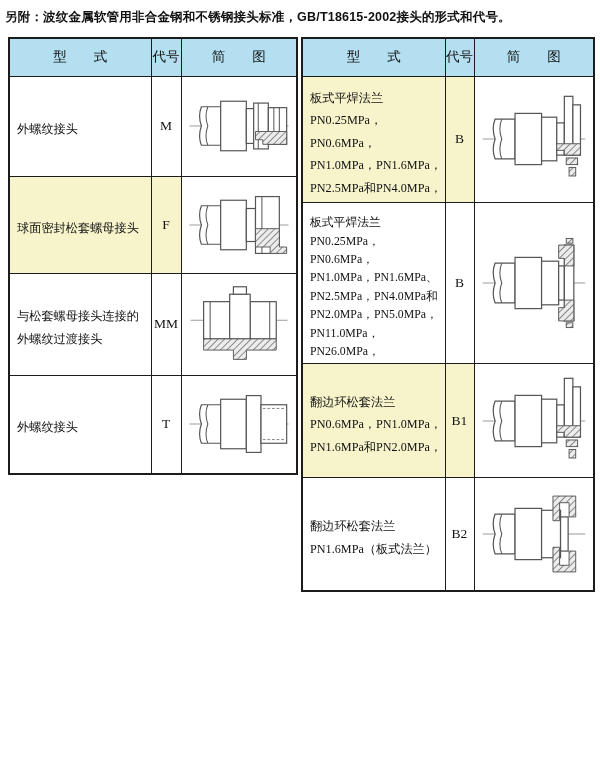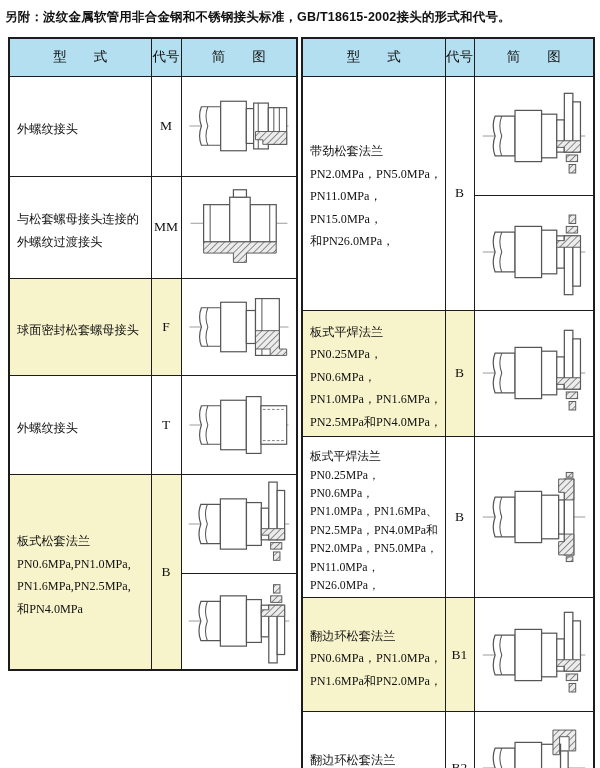--- a/index.html
+++ b/index.html
@@ -147,101 +147,63 @@
     </tr>
     <tr style="height:100px">
       <td class="type-cell">外螺纹接头</td>
       <td class="code-cell">M</td>
       <td class="diagram-cell">
         <svg class="diag" width="108" height="88" viewBox="0 0 116 96">
               <use href="#diag-m"></use>
             </svg>
       </td>
     </tr>
+    <tr style="height:97px">
+      <td class="type-cell hl">球面密封松套螺母接头</td>
+      <td class="code-cell hl">F</td>
+      <td class="diagram-cell">
+        <svg class="diag" width="108" height="88" viewBox="0 0 116 96">
+              <use href="#diag-f"></use>
+            </svg>
+      </td>
+    </tr>
     <tr style="height:102px">
       <td class="type-cell">与松套螺母接头连接的
 外螺纹过渡接头</td>
       <td class="code-cell">MM</td>
       <td class="diagram-cell">
         <svg class="diag" width="108" height="90" viewBox="0 0 116 96">
               <use href="#diag-mm"></use>
             </svg>
       </td>
     </tr>
-    <tr style="height:97px">
-      <td class="type-cell hl">球面密封松套螺母接头</td>
-      <td class="code-cell hl">F</td>
-      <td class="diagram-cell">
-        <svg class="diag" width="108" height="88" viewBox="0 0 116 96">
-              <use href="#diag-f"></use>
-            </svg>
-      </td>
-    </tr>
     <tr style="height:99px">
       <td class="type-cell">外螺纹接头</td>
       <td class="code-cell">T</td>
       <td class="diagram-cell">
         <svg class="diag" width="108" height="88" viewBox="0 0 116 96">
               <use href="#diag-t"></use>
             </svg>
-      </td>
-    </tr>
-    <tr style="height:196px">
-      <td class="type-cell hl">板式松套法兰
-PN0.6MPa,PN1.0MPa,
-PN1.6MPa,PN2.5MPa,
-和PN4.0MPa</td>
-      <td class="code-cell hl">B</td>
-      <td class="diagram-cell split">
-        <div class="half" style="height:98px">
-          <svg class="diag" width="108" height="90" viewBox="0 0 116 96">
-                <use href="#diag-fup"></use>
-              </svg>
-        </div>
-        <div class="half" style="height:95px">
-          <svg class="diag" width="108" height="90" viewBox="0 0 116 96">
-                <use href="#diag-fdown"></use>
-              </svg>
-        </div>
       </td>
     </tr>
   </tbody>
     </table>
 
   <table style="width:292px">
     <colgroup>
         <col style="width:143px">
         <col style="width:29px">
         <col style="width:120px">
       </colgroup>
     <tbody>
         <tr style="height:27px">
       <th>型　　式</th>
       <th>代号</th>
       <th>简　　图</th>
     </tr>
-    <tr style="height:234px">
-      <td class="type-cell">带劲松套法兰
-PN2.0MPa，PN5.0MPa，
-PN11.0MPa，PN15.0MPa，
-和PN26.0MPa，</td>
-      <td class="code-cell">B</td>
-      <td class="diagram-cell split">
-        <div class="half" style="height:117px">
-          <svg class="diag" width="110" height="92" viewBox="0 0 116 96">
-                <use href="#diag-fup"></use>
-              </svg>
-        </div>
-        <div class="half" style="height:114px">
-          <svg class="diag" width="110" height="92" viewBox="0 0 116 96">
-                <use href="#diag-fdown"></use>
-              </svg>
-        </div>
-      </td>
-    </tr>
     <tr style="height:119px">
       <td class="type-cell hl">板式平焊法兰
 PN0.25MPa，PN0.6MPa，
 PN1.0MPa，PN1.6MPa，
 PN2.5MPa和PN4.0MPa，</td>
       <td class="code-cell hl">B</td>
       <td class="diagram-cell">
         <svg class="diag" width="110" height="92" viewBox="0 0 116 96">
               <use href="#diag-fup"></use>
             </svg>

